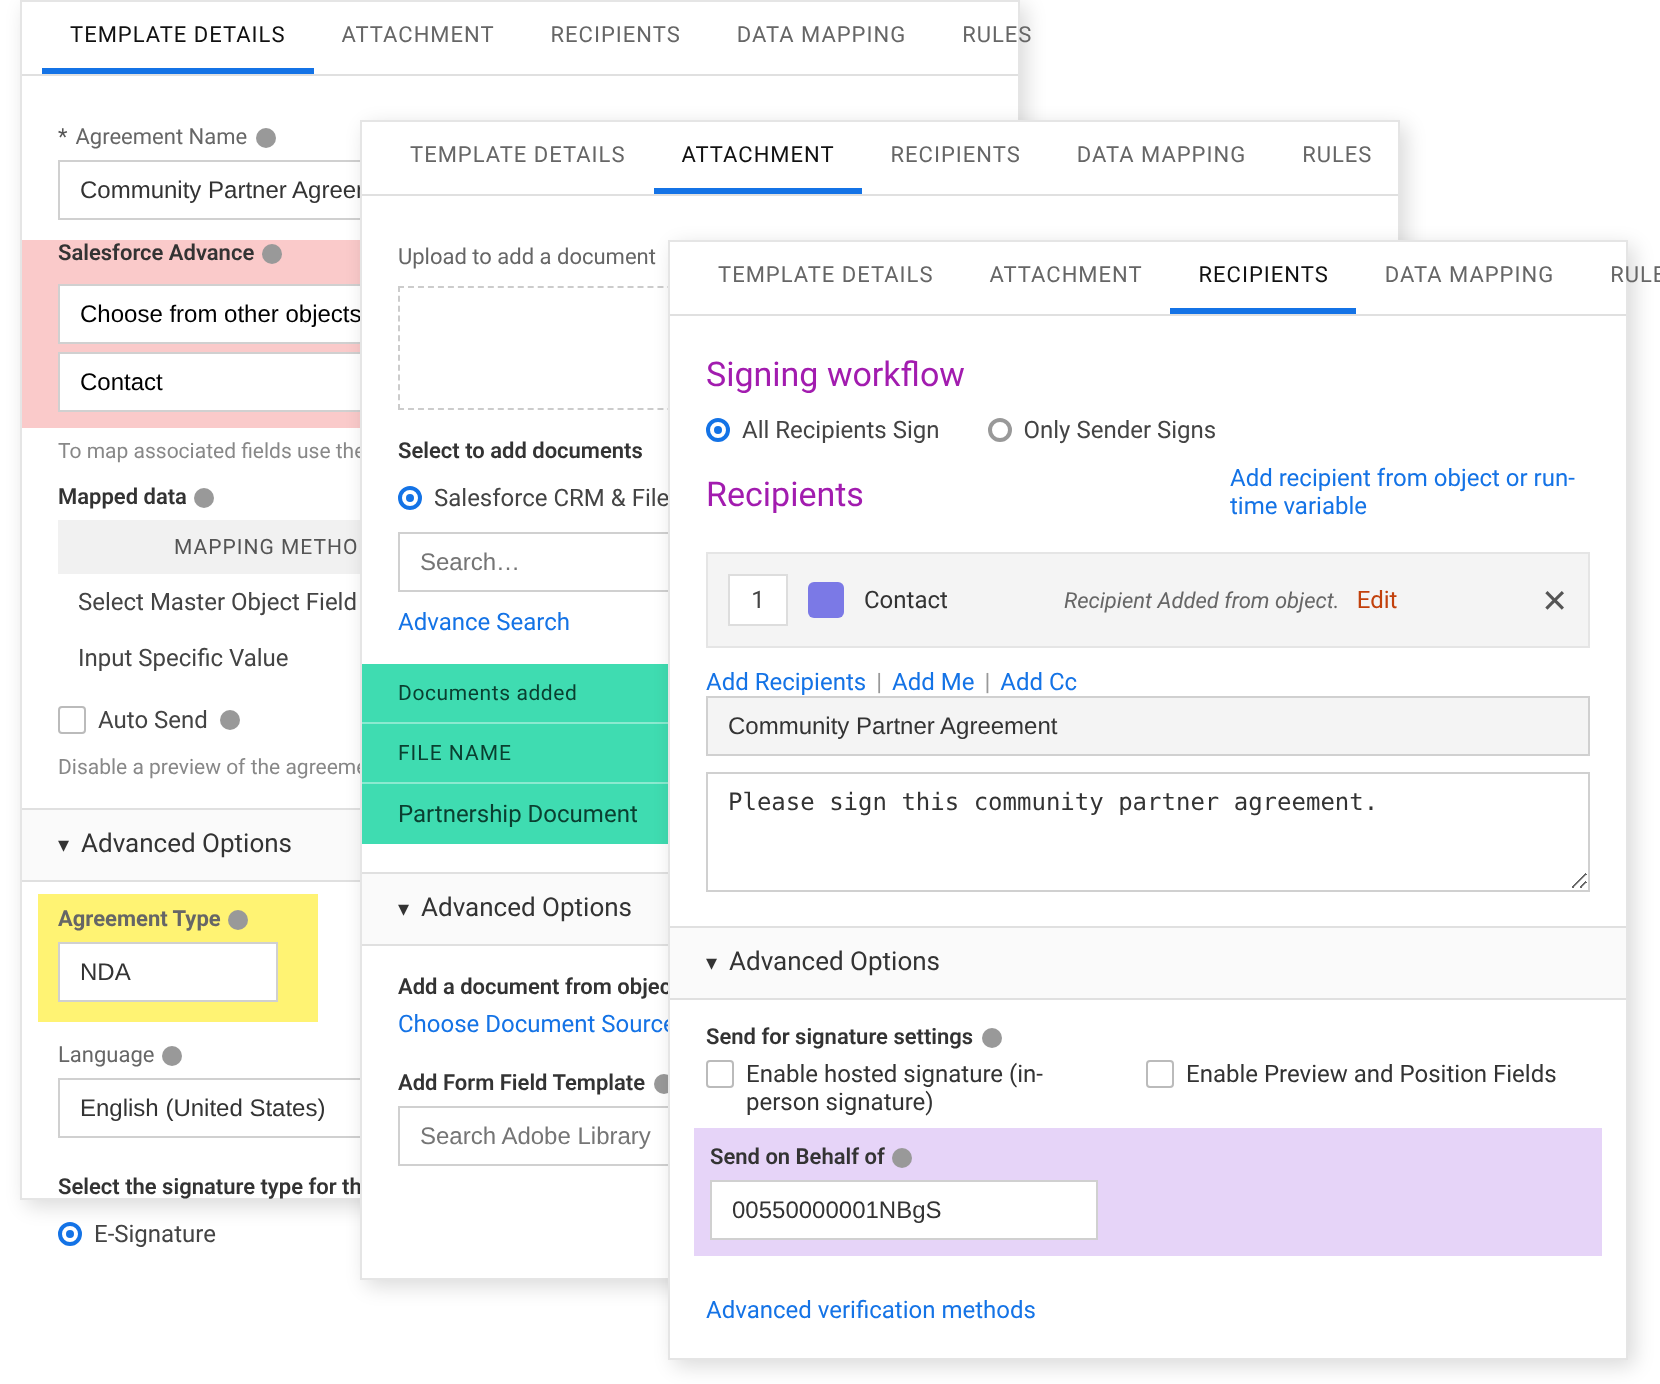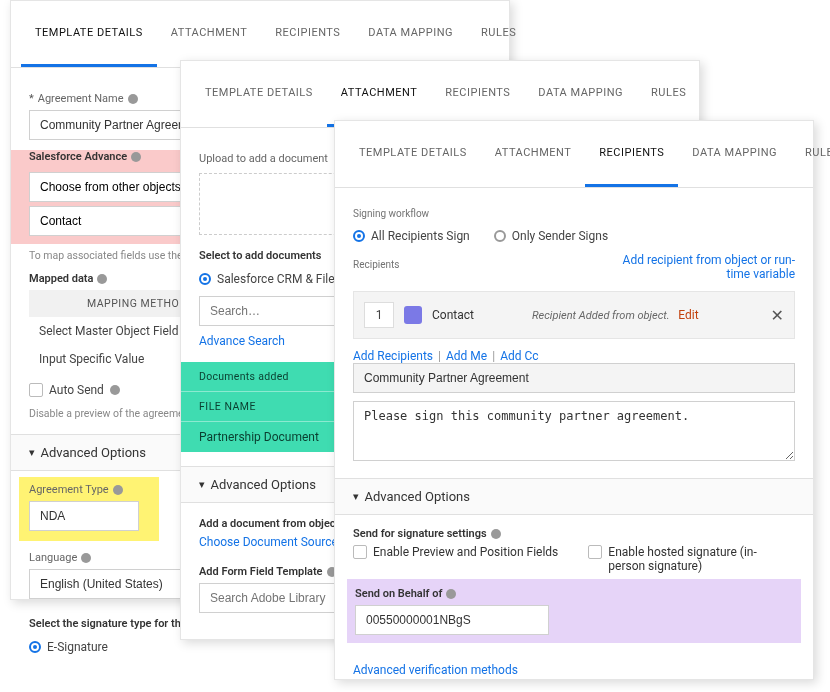--- a/index.html
+++ b/index.html
@@ -26,21 +26,21 @@
   .panel2 { top: 60px; left: 180px; width: 520px; height: 580px; }
   .panel3 { top: 120px; left: 334px; width: 480px; height: 560px; }
 
   .tabbar {
     display: flex;
     gap: 0;
     border-bottom: 1px solid #e0e0e0;
     padding: 0 10px;
   }
   .tab {
-    padding: 25px 14px;
+    padding: 10px 14px;
     font-size: 11px;
     letter-spacing: 0.5px;
     color: #666;
     cursor: pointer;
     border-bottom: 3px solid transparent;
     white-space: nowrap;
   }
   .tab.active {
     color: #111;
     border-bottom-color: #1473e6;
@@ -138,21 +138,21 @@
   }
   .recipient-box .num { background:#fff; border:1px solid #ddd; width:30px; height:26px; display:flex; align-items:center; justify-content:center; font-size:12px; }
   .recipient-box .ic  { width:18px; height:18px; background:#7b79e6; border-radius:3px; }
   .recipient-box .nm  { flex:0 0 90px; font-size:12px; color:#333; }
   .recipient-box .inf { flex:1; font-size:11px; color:#666; font-style:italic; }
   .recipient-box .cls { font-size:16px; color:#555; cursor:pointer; }
   .recipient-box .edit{ color:#c2410c; font-style:normal; margin-left:6px;text-align:right; }
 
   textarea.field { resize: vertical; height: 60px; }
 
-  .sechdr { font-size:10px; color:#737373; margin:6px 0 8px 0; }
+  .sechdr { font-size:17px; color:#a21caf; margin:6px 0 8px 0; }
   .row2 { display:flex; align-items:flex-start; gap:30px; }
   .row2 .col { display:flex; align-items:flex-start; gap:6px; font-size:12px; color:#333; }
   .toprow { display:flex; justify-content:space-between; align-items:flex-start; }
 </style>
 </head>
 <body>
 
 <div class="panel panel1">
   <div class="tabbar">
     <div class="tab active">TEMPLATE DETAILS</div>
@@ -201,21 +201,21 @@
       <span class="info-icon"></span>
     </div>
     <div class="note">Disable a preview of the agreement …</div>
 
     <div class="advhdr">
       <span class="chev">▾</span>
       <span>Advanced Options</span>
     </div>
 
     <div class="hl-yellow">
-      <div class="label" style="margin-top:4px;">
+      <div class="label" style="margin-top:4px;font-weight:bold;">
         <span>Agreement Type</span>
           <span class="info-icon"></span>
       </div>
       <input class="field" style="width: 110px;" value="NDA">
     </div>
 
     <div class="label">
       <span>Language</span>
         <span class="info-icon"></span>
     </div>
@@ -287,21 +287,21 @@
         <span>All Recipients Sign</span>
       </span>
       <span style="display:flex;gap:6px;align-items:center;">
         <span class="radio"></span>
         <span>Only Sender Signs</span>
       </span>
     </div>
 
     <div class="toprow">
       <div class="sechdr">Recipients</div>
-      <span class="link" style="text-align:right;max-width:180px;">Add recipient from object or run-time variable</span>
+      <span class="link" style="text-align:left;max-width:180px;">Add recipient from object or run-time variable</span>
     </div>
 
     <div class="recipient-box">
       <div class="num">1</div>
       <div class="ic"></div>
       <div class="nm">Contact</div>
       <div class="inf">
         <span>Recipient Added from object.</span>
         <span class="edit link">Edit</span>
       </div>
@@ -324,25 +324,25 @@
       <span>Advanced Options</span>
     </div>
 
     <div class="label bold" style="margin-top:12px;">
       <span>Send for signature settings</span>
         <span class="info-icon"></span>
     </div>
     <div class="row2">
       <div class="col">
         <span class="chkbox"></span>
-        <span>Enable Preview and Position Fields</span>
+        <span style="max-width:170px;">Enable hosted signature (in-person signature)</span>
       </div>
       <div class="col">
         <span class="chkbox"></span>
-        <span style="max-width:170px;">Enable hosted signature (in-person signature)</span>
+        <span>Enable Preview and Position Fields</span>
       </div>
     </div>
 
     <div class="hl-purple">
       <div class="label bold" style="margin-top:0;">
         <span>Send on Behalf of</span>
           <span class="info-icon"></span>
       </div>
       <input class="field" style="width: 194px;" value="00550000001NBgS">
     </div>

